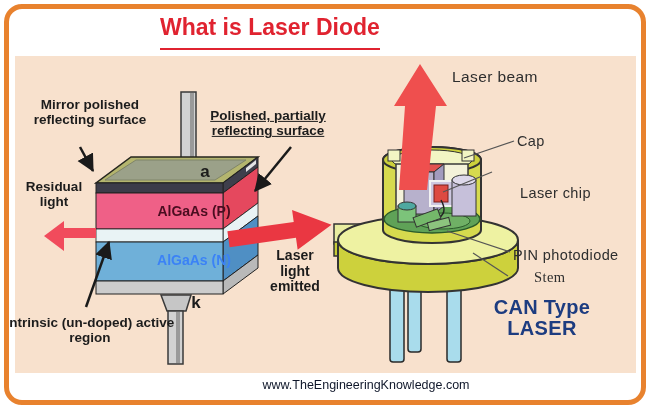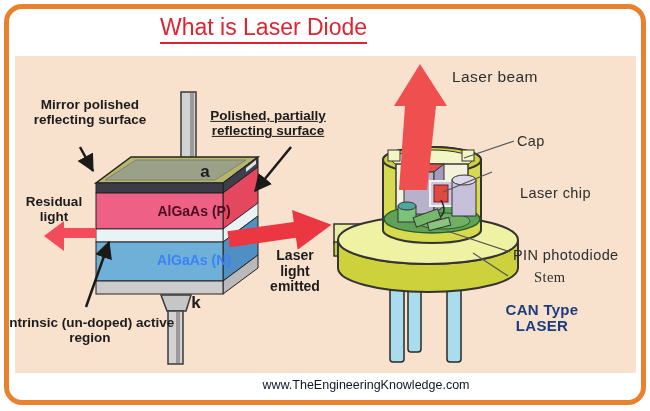--- a/index.html
+++ b/index.html
@@ -6,43 +6,43 @@
   body{
     width:650px;height:411px;position:relative;background:#ffffff;
     font-family:"Liberation Sans", sans-serif;overflow:hidden;
   }
   .frame{
     position:absolute;left:4px;top:4px;right:4px;bottom:6px;
     border:5px solid #E8822E;border-radius:18px;pointer-events:none;z-index:5;
   }
   .title{
     position:absolute;top:15px;left:160px;z-index:3;
-    font-size:23px;font-weight:normal;color:#E02330;
-    border-bottom:2.5px solid #E02330;padding-bottom:2px;line-height:1.1;
+    font-size:23px;font-weight:bold;color:#E02330;
+    border-bottom:2.5px solid #E02330;padding-bottom:8px;line-height:1.1;
   }
   .panel{
     position:absolute;left:15px;top:56px;width:621px;height:317px;
     background:#F8E1CD;z-index:1;
   }
   svg.art{position:absolute;left:0;top:0;z-index:2;}
   .lbl{
     position:absolute;z-index:4;color:#1C1C1C;font-weight:bold;
     font-size:13.5px;line-height:1.12;text-align:center;
     transform:translate(-50%,-50%);
   }
   .lbl-layer{font-size:14px;white-space:nowrap;margin-left:34px;}
   .lbl-pin{font-size:17px;white-space:nowrap;}
   .rlbl{
     position:absolute;z-index:4;color:#2E2E2E;font-weight:normal;
     font-size:14.5px;white-space:nowrap;letter-spacing:.4px;
     transform:translate(0,-50%);
   }
   .caption{
     position:absolute;z-index:4;color:#1D3C80;font-weight:bold;
-    font-size:15px;line-height:1.05;text-align:center;width:120px;
+    font-size:20px;line-height:1.05;text-align:center;width:120px;
     transform:translate(-50%,-50%);letter-spacing:.3px;
   }
   .footer{
     position:absolute;left:0;right:0;top:378px;z-index:3;
     text-align:center;padding-left:82px;
     font-size:12.5px;color:#0f172a;
   }
 </style>
 </head>
 <body>
@@ -154,21 +154,21 @@
 
     <line x1="514" y1="141" x2="464" y2="158" stroke="#555" stroke-width="1.2"></line>
     <line x1="492" y1="172" x2="443" y2="192" stroke="#555" stroke-width="1.2"></line>
     <line x1="510" y1="252" x2="447" y2="231" stroke="#555" stroke-width="1.2"></line>
     <line x1="508" y1="276" x2="473" y2="253" stroke="#555" stroke-width="1.2"></line>
   </g>
 </svg>
 
 <div class="lbl" style="left:90px;top:112px;width:155px;">Mirror polished reflecting surface</div>
 <div class="lbl" style="left:268px;top:123px;width:165px;text-decoration:underline;">Polished, partially reflecting surface</div>
-<div class="lbl" style="left:54px;top:209px;width:80px;">Residual light</div>
+<div class="lbl" style="left:54px;top:194px;width:80px;">Residual light</div>
 <div class="lbl lbl-layer" style="left:160px;top:212px;color:#4A0D20;">AlGaAs (P)</div>
 <div class="lbl lbl-layer" style="left:160px;top:261px;color:#3b82f6;">AlGaAs (N)</div>
 <div class="lbl" style="left:295px;top:272px;width:70px;font-size:14px;">Laser light emitted</div>
 <div class="lbl" style="left:90px;top:330px;width:175px;">Intrinsic (un-doped) active region</div>
 <div class="lbl lbl-pin" style="left:205px;top:172px;">a</div>
 <div class="lbl lbl-pin" style="left:196px;top:303px;">k</div>
 
 <div class="rlbl" style="left:452px;top:77px;font-size:15.5px;">Laser beam</div>
 <div class="rlbl" style="left:517px;top:141px;text-align:center;">Cap</div>
 <div class="rlbl" style="left:520px;top:173px;margin-top:20px;">Laser chip</div>

